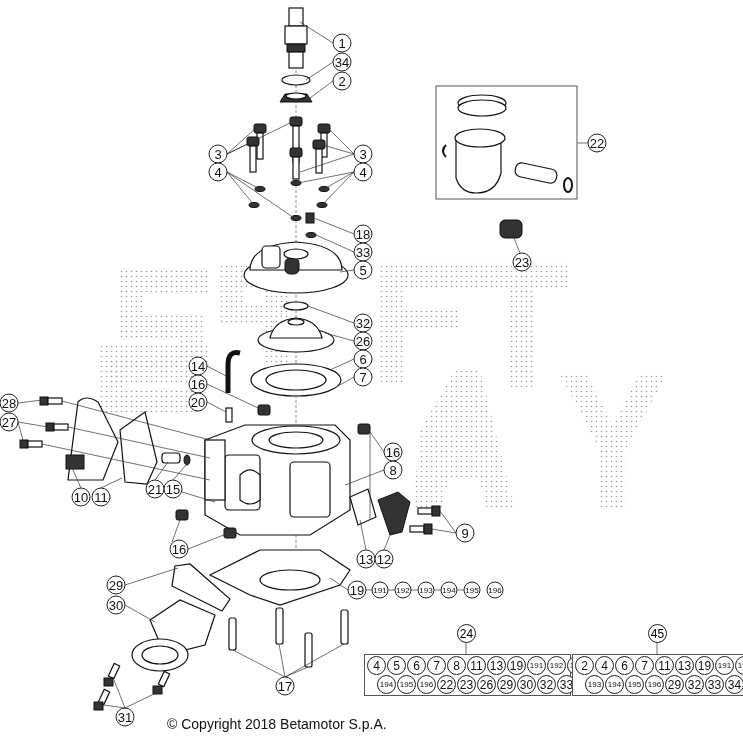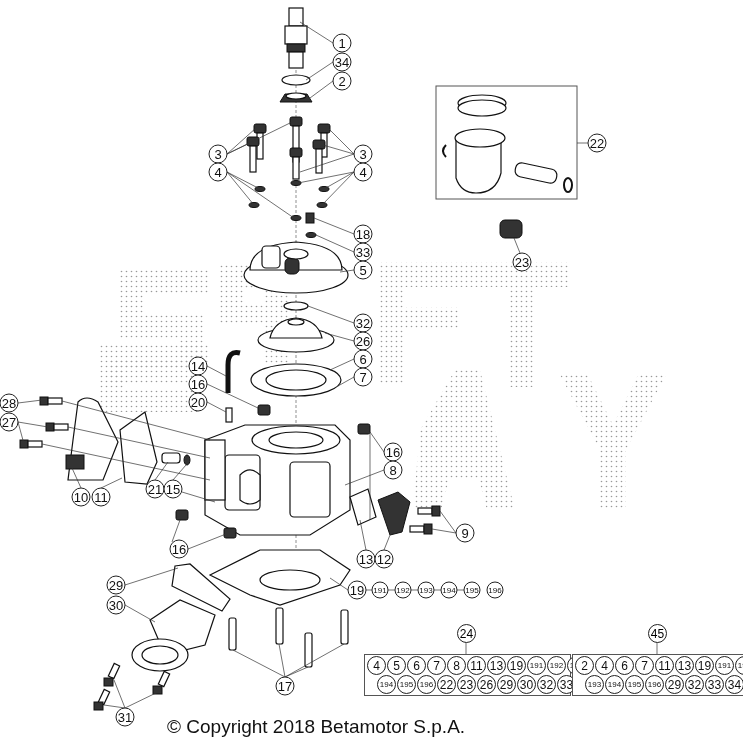--- a/index.html
+++ b/index.html
@@ -10,21 +10,21 @@
   .callout.small text{font-size:8px;}
   .leader{stroke:#333;stroke-width:0.7;fill:none;}
   .part{fill:#fff;stroke:#111;stroke-width:1.2;}
   .partdark{fill:#333;stroke:#111;stroke-width:1;}
   .axis{stroke:#444;stroke-width:0.6;stroke-dasharray:3 2;fill:none;}
   .kit-box{position:absolute;border:1px solid #555;background:#fff;}
   .kit-row{position:absolute;display:flex;gap:1px;}
   .kc{width:19px;height:19px;border:1px solid #222;border-radius:50%;display:flex;align-items:center;justify-content:center;font-size:12px;color:#111;background:#fff;box-sizing:border-box;}
   .kc.s{font-size:8px;}
   .kit-label{position:absolute;width:19px;height:19px;border:1px solid #222;border-radius:50%;display:flex;align-items:center;justify-content:center;font-size:12px;background:#fff;box-sizing:border-box;}
-  .copyright{position:absolute;left:167px;top:716px;font-size:19px;color:#111;}
+  .copyright{position:absolute;left:167px;top:716px;font-size:14px;color:#111;}
   .watermark-dots{fill:url(#dots);}
 </style>
 </head>
 <body>
 
 <svg id="diagram" viewBox="0 0 743 743" xmlns="http://www.w3.org/2000/svg">
   <defs>
     <pattern id="dots" width="5" height="5" patternUnits="userSpaceOnUse">
       <circle cx="1.5" cy="1.5" r="0.8" fill="#888"></circle>
     </pattern>

